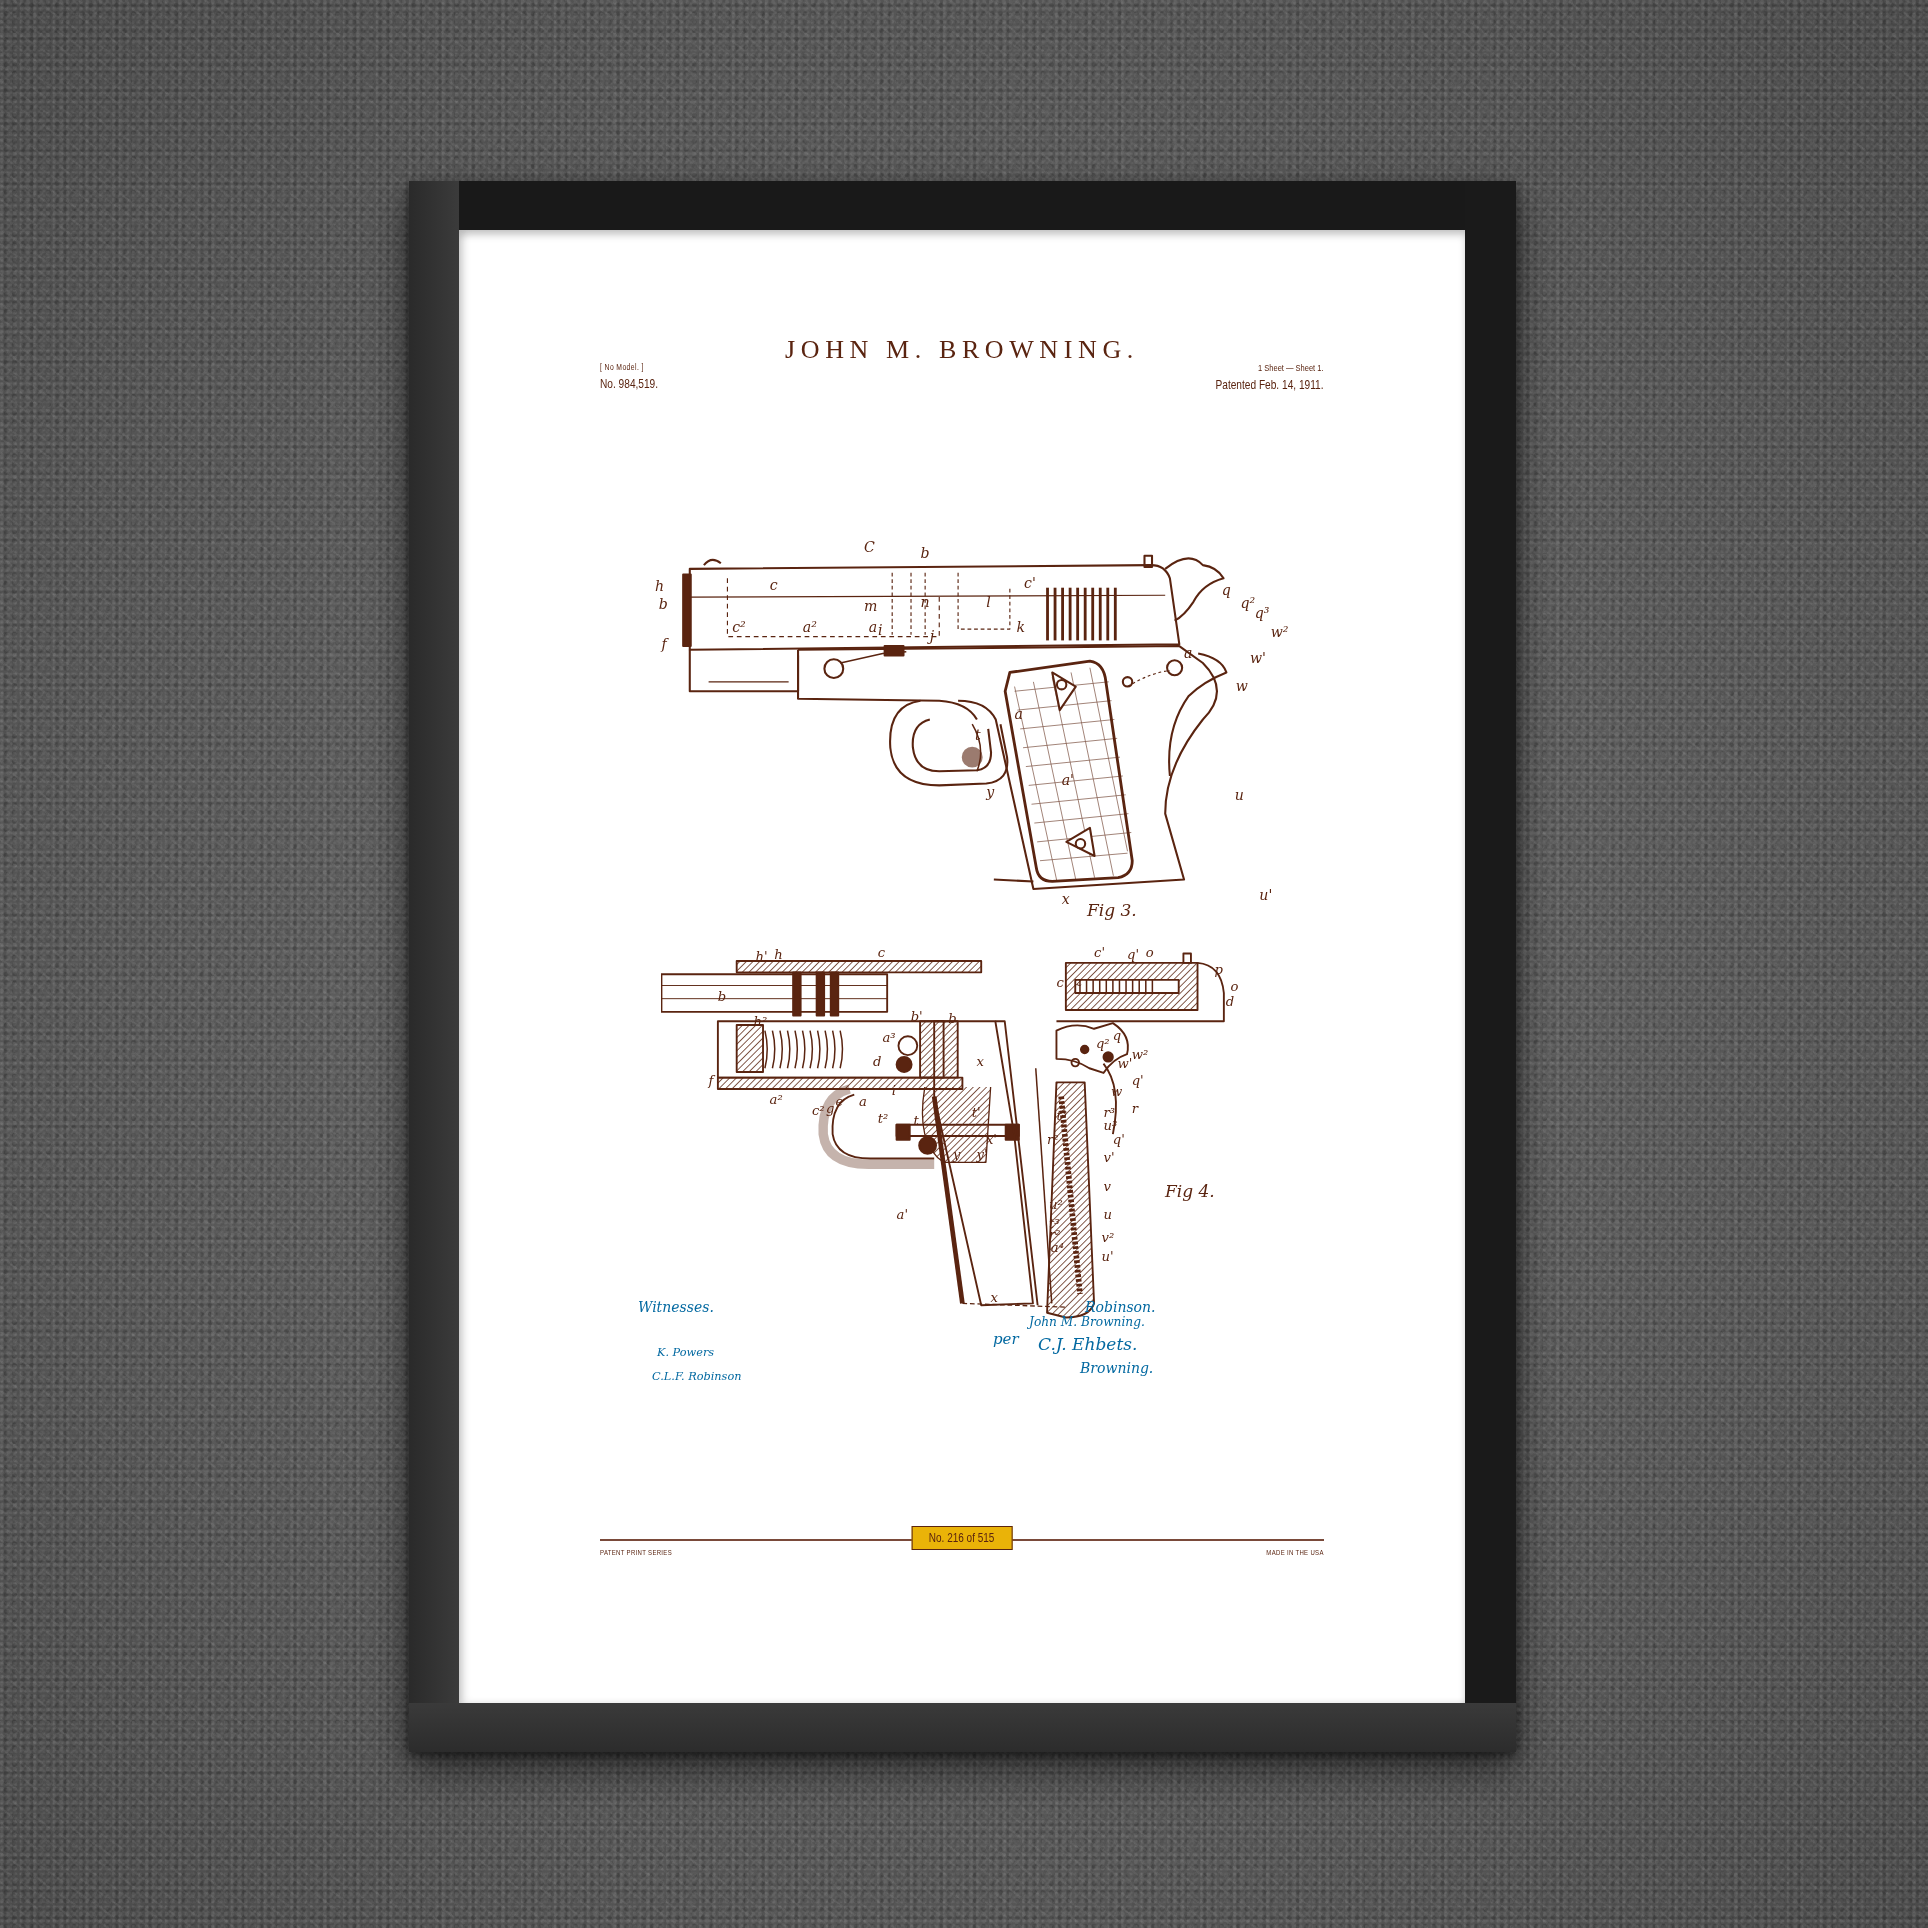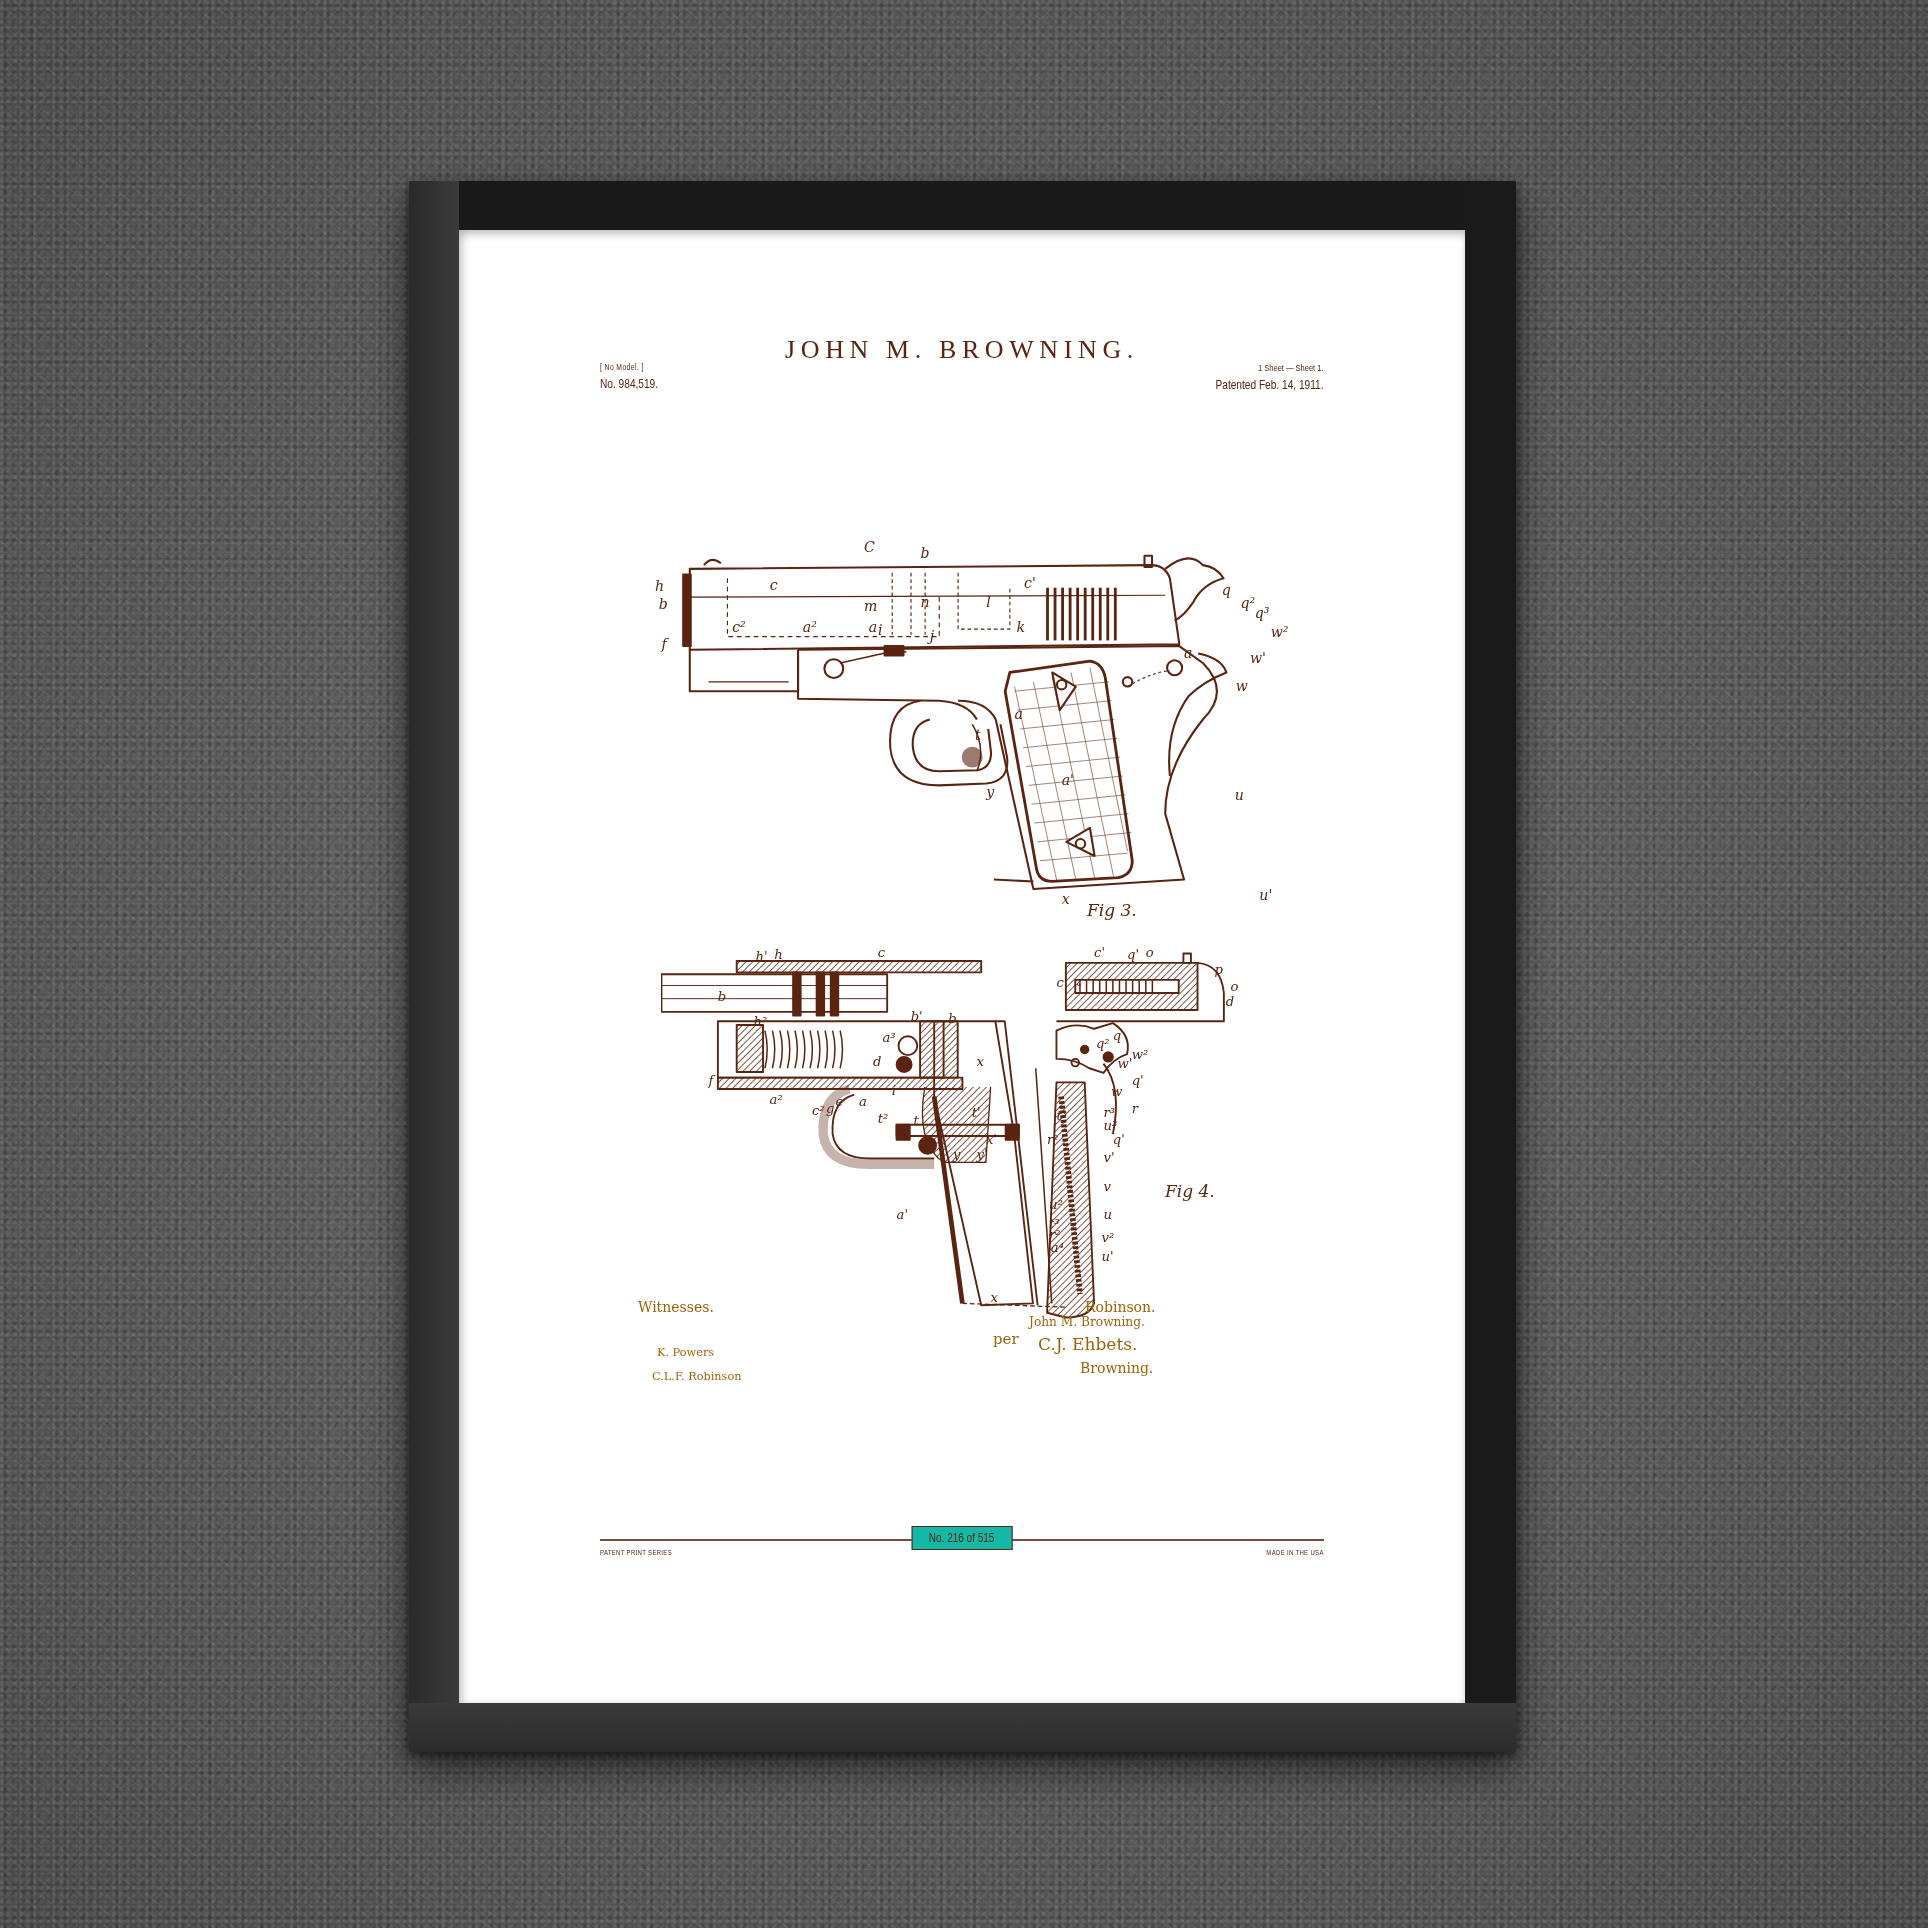--- a/index.html
+++ b/index.html
@@ -41,27 +41,27 @@
     .no-model { font-size: 8.5px; letter-spacing: 0.5px; transform: scaleX(0.8); transform-origin: left; }
     .patent-no { font-size: 13px; margin-top: 3.8px; transform: scaleX(0.78); transform-origin: left; }
     .hdr-center { position: absolute; left: 0; right: 0; top: 105px; text-align: center; }
     .inventor-name { font-size: 26px; letter-spacing: 5.6px; font-family: "Liberation Serif", serif; }
     .title { font-size: 16px; letter-spacing: 4.7px; margin-top: 5.6px; font-family: "Liberation Serif", serif; }
     .hdr-right { position: absolute; right: 141px; top: 132px; text-align: right; font-family: "Liberation Sans", sans-serif; }
     .sheet { font-size: 9.4px; transform: scaleX(0.8); transform-origin: right; }
     .patented { font-size: 13px; margin-top: 3.8px; transform: scaleX(0.78); transform-origin: right; }
     .fig { position: absolute; }
     .fig-label { position: absolute; font-family: "DejaVu Serif", serif; font-style: italic; font-size: 17px; color: #5a2410; }
-    .sig { position: absolute; font-family: "DejaVu Serif", serif; color: #a16207; }
+    .sig { position: absolute; font-family: "DejaVu Serif", serif; font-style: italic; color: #0369a1; }
     .footer-line { position: absolute; left: 141px; right: 141px; top: 1309px; height: 1.9px; background: #7a4a3a; }
     .series { position: absolute; left: 141px; top: 1318px; font-size: 7.5px; letter-spacing: 0.4px; font-family: "Liberation Sans", sans-serif; transform: scaleX(0.8); transform-origin: left; }
     .made { position: absolute; right: 141px; top: 1318px; font-size: 7.5px; letter-spacing: 0.4px; font-family: "Liberation Sans", sans-serif; transform: scaleX(0.8); transform-origin: right; }
     .edition {
       position: absolute; left: 50%; top: 1296px; transform: translateX(-50%);
-      border: 1.9px solid #5a2410; background: #14b8a6; padding: 3.8px 9.4px;
+      border: 1.9px solid #5a2410; background: #eab308; padding: 3.8px 9.4px;
       font-family: "Liberation Sans", sans-serif; font-size: 12.2px;
     }
     .edition span { display: inline-block; transform: scaleX(0.82); }
   </style>
 </head>
 <body>
 
 <div class="wall-shade"></div>
 
 <div class="frame">

